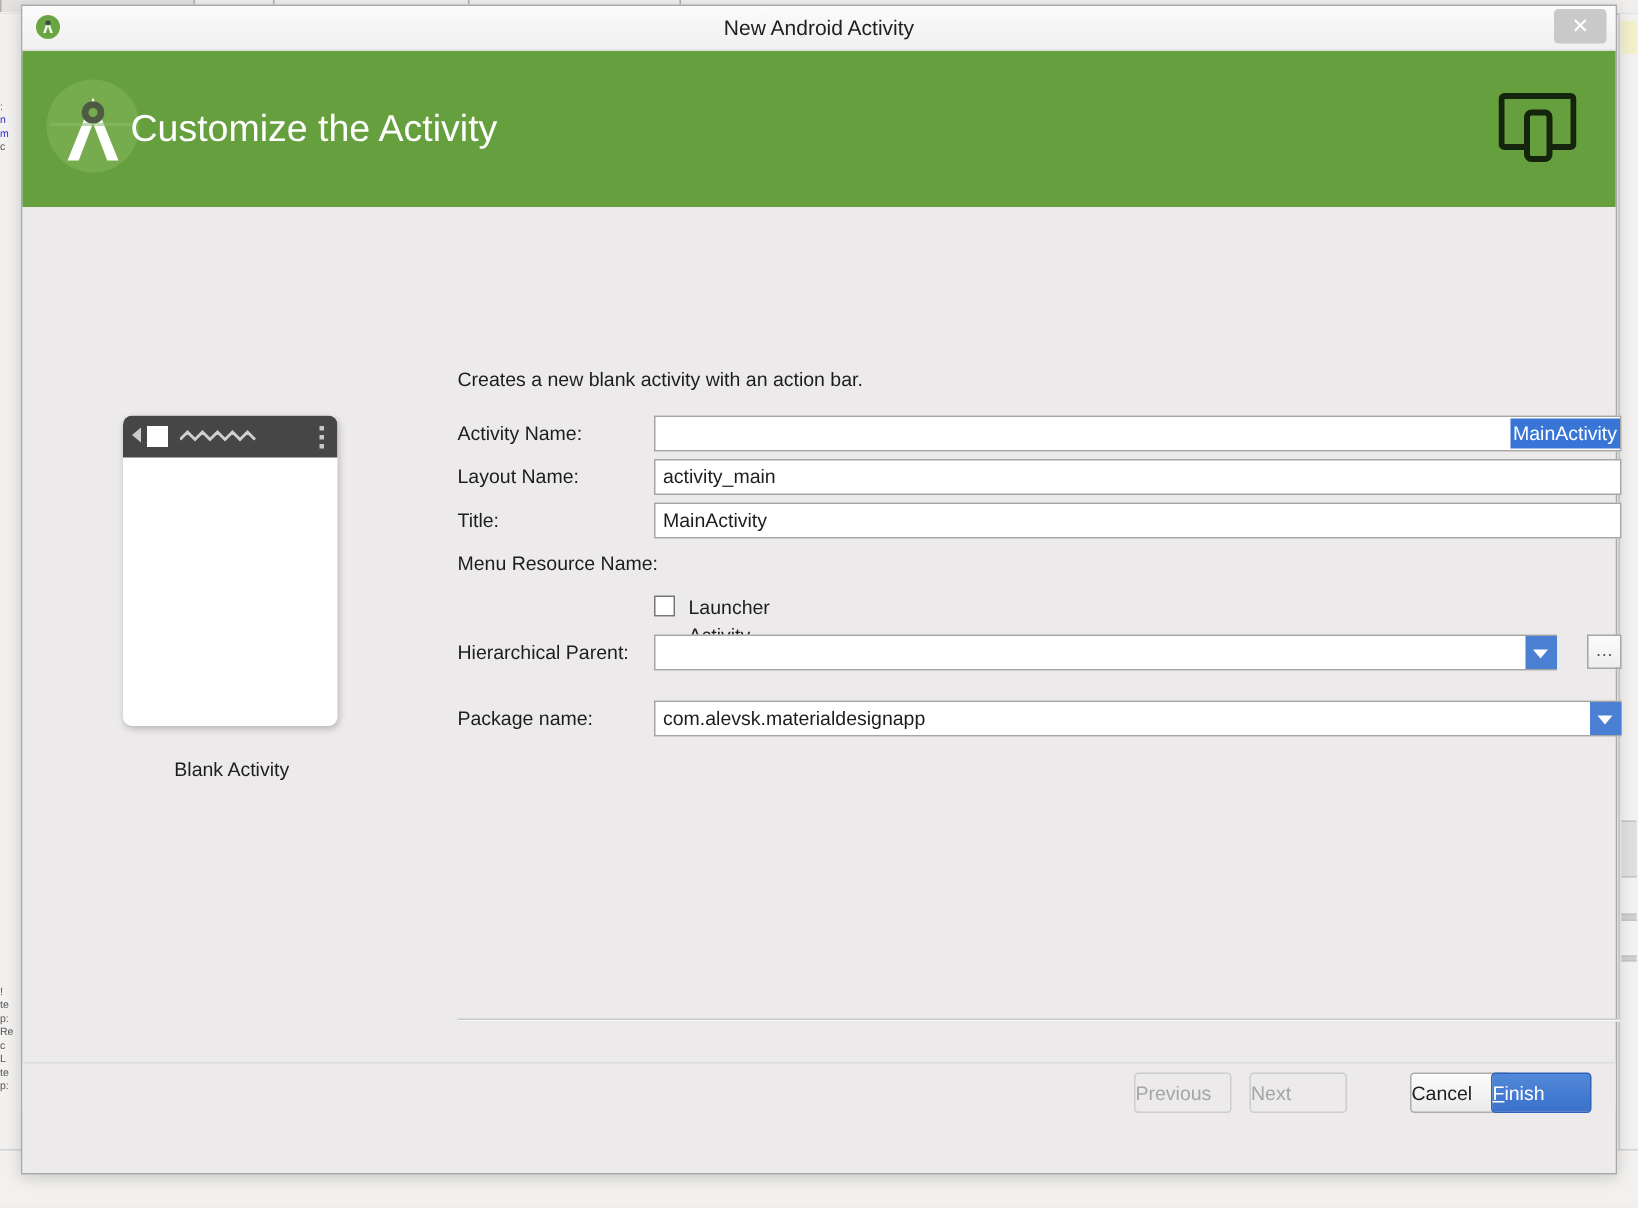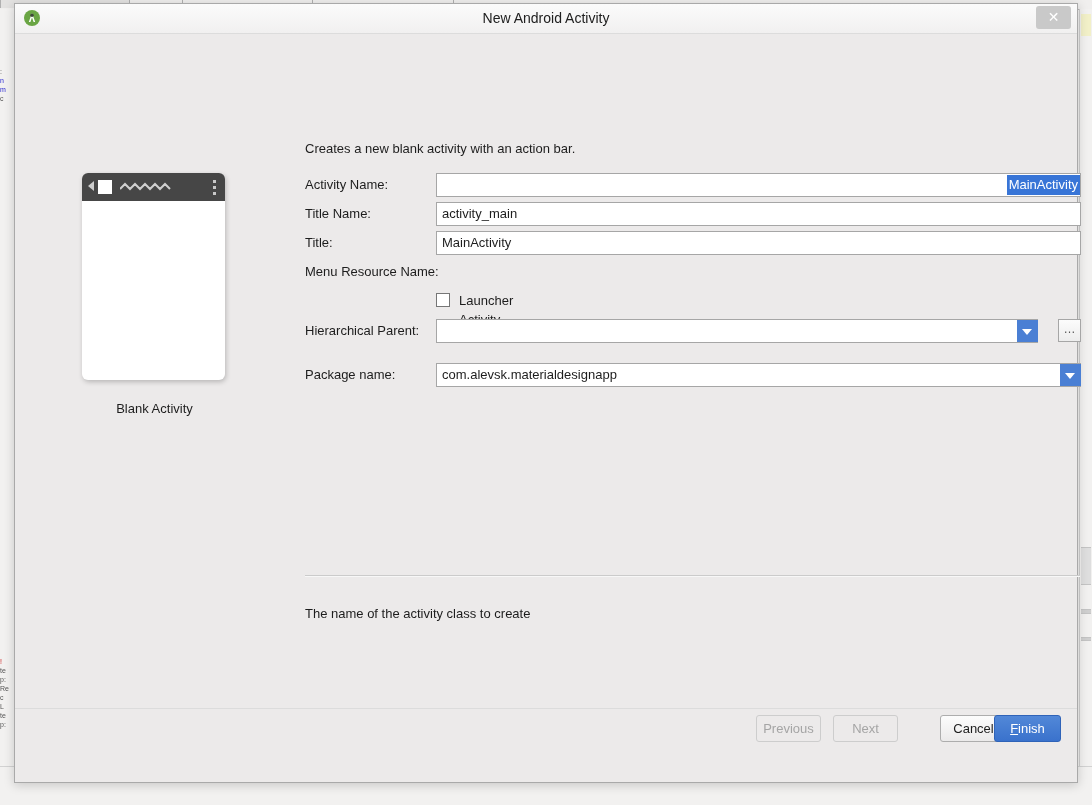--- a/index.html
+++ b/index.html
@@ -349,21 +349,20 @@
     height: 73px;
     background: #eceaea;
     border-top: 1px solid #dcdcdc;
   }
   .btn {
     position: absolute;
     top: 6px;
     height: 27px;
     border-radius: 3px;
     font-size: 13px;
-    text-align: center;
     line-height: 26px;
     box-sizing: border-box;
     cursor: pointer;
   }
   .btn.secondary {
     background: linear-gradient(#fcfcfc, #ebeaea);
     border: 1px solid #adadad;
     color: #1d1d1d;
     margin-left: 28px;
   }
@@ -422,20 +421,34 @@
   <div id="titlebar">
     <svg id="app-icon" viewBox="0 0 18 18">
       <circle cx="9" cy="9" r="8" fill="#6aa544"></circle>
       <path d="M9 4 L12.2 13 L10.6 13 L9 8.4 L7.4 13 L5.8 13 Z" fill="#ffffff"></path>
       <circle cx="9" cy="6.2" r="1.7" fill="#3f4a3a"></circle>
     </svg>
     <div id="title-text">New Android Activity</div>
     <div id="close-button">✕</div>
   </div>
 
+  <div id="banner">
+    <svg id="banner-logo" viewBox="0 0 66 66">
+      <circle cx="33" cy="33" r="31" fill="#76ac4e"></circle>
+      <path d="M33 14 L50 56 L42.5 56 L33 31 L23.5 56 L16 56 Z" fill="#ffffff"></path>
+      <circle cx="33" cy="24" r="7.5" fill="#4d5b45"></circle>
+      <circle cx="33" cy="24" r="3" fill="#76ac4e"></circle>
+      <rect x="5" y="31" width="56" height="2" fill="#8bbb68" opacity="0.55"></rect>
+    </svg>
+    <div id="banner-title">Customize the Activity</div>
+    <svg id="banner-device-icon" viewBox="0 0 52 50">
+      <rect x="2" y="4" width="48" height="34" rx="2" fill="none" stroke="#15240c" stroke-width="4"></rect>
+      <rect x="19" y="15" width="15" height="31" rx="3" fill="#669f3d" stroke="#15240c" stroke-width="4"></rect>
+    </svg>
+  </div>
 
   <div id="content">
 
     <div id="preview-wrap">
       <div id="preview-phone">
         <div id="preview-actionbar">
           <span class="pv-chevron"></span>
           <span class="pv-square"></span>
           <svg class="pv-zigzag" viewBox="0 0 52 9" preserveAspectRatio="none">
             <polyline points="0,7 5,2 10,7 15,2 20,7 25,2 30,7 35,2 40,7 45,2 50,7" fill="none" stroke="#cfcfcf" stroke-width="2"></polyline>
@@ -454,21 +467,21 @@
       <div id="form-desc">Creates a new blank activity with an action bar.</div>
 
       <div class="row" style="top:139px;text-align:right;">
         <span class="row-label">Activity Name:</span>
         <div class="field selected-text">
           <span class="sel-inner">MainActivity</span>
         </div>
       </div>
 
       <div class="row" style="top:168px;">
-        <span class="row-label">Title Name:</span>
+        <span class="row-label">Layout Name:</span>
         <div class="field">activity_main</div>
       </div>
 
       <div class="row" style="top:197px;">
         <span class="row-label">Title:</span>
         <div class="field">MainActivity</div>
       </div>
 
       <div class="row" style="top:226px;">
         <span class="row-label">Menu Resource Name:</span>

